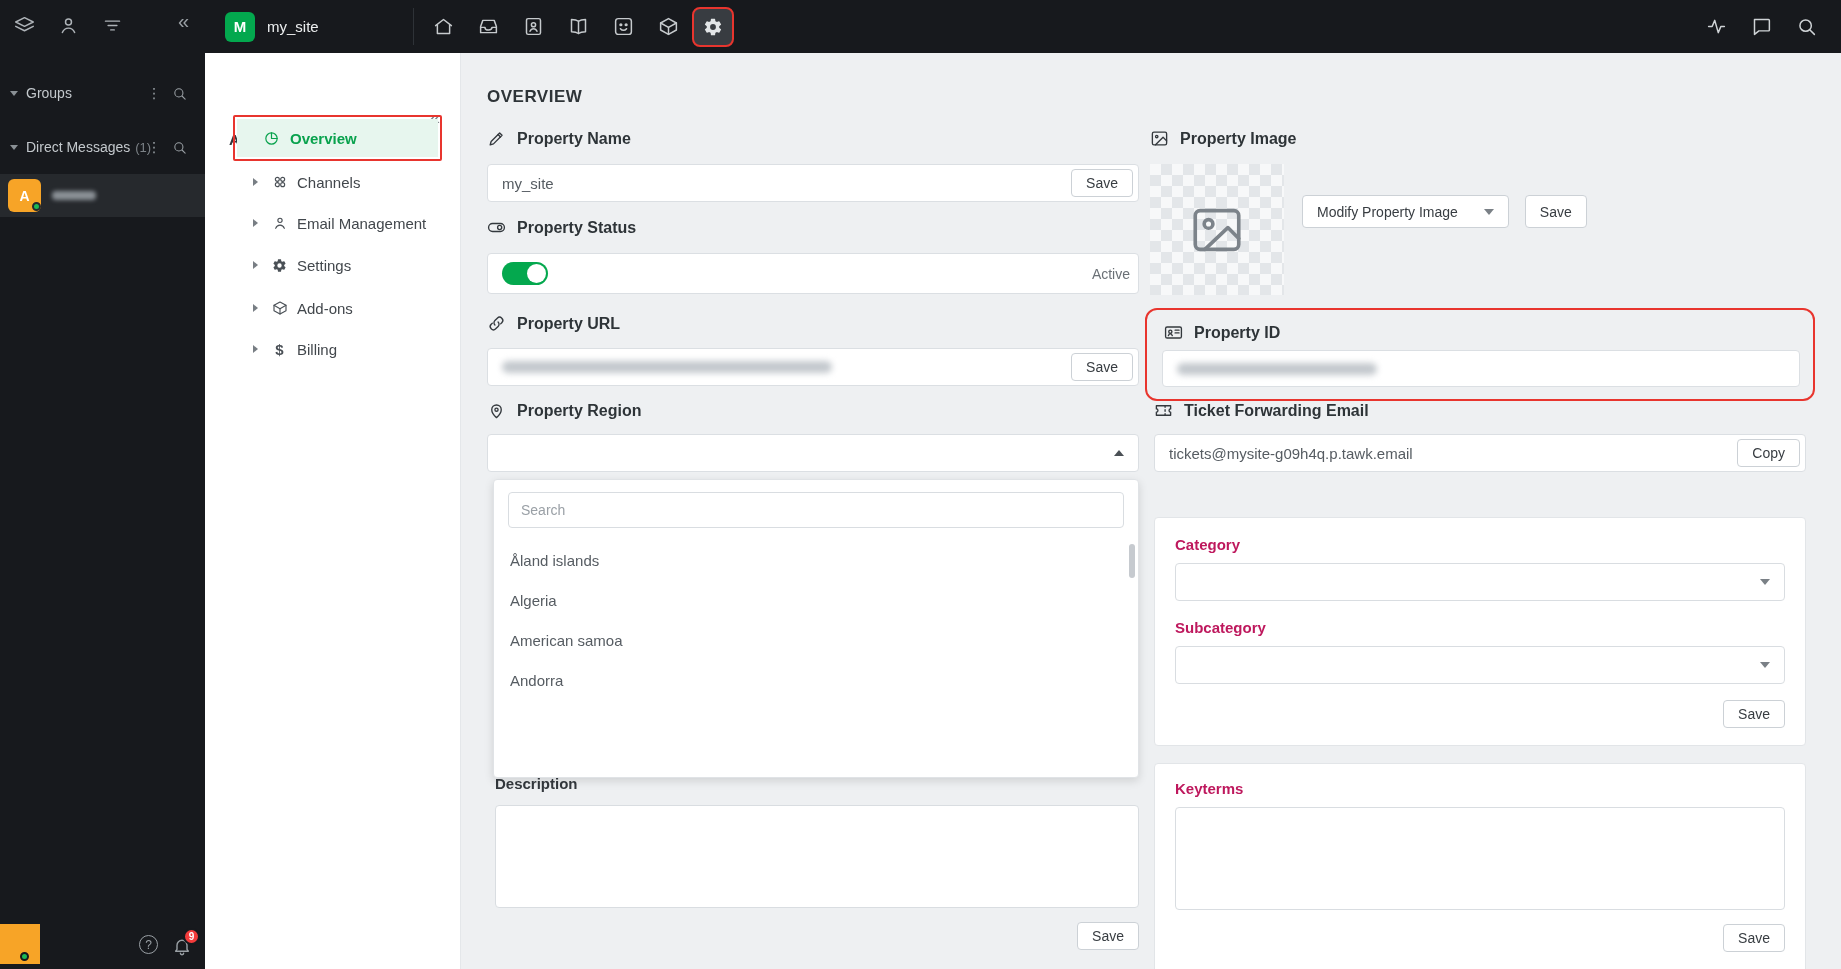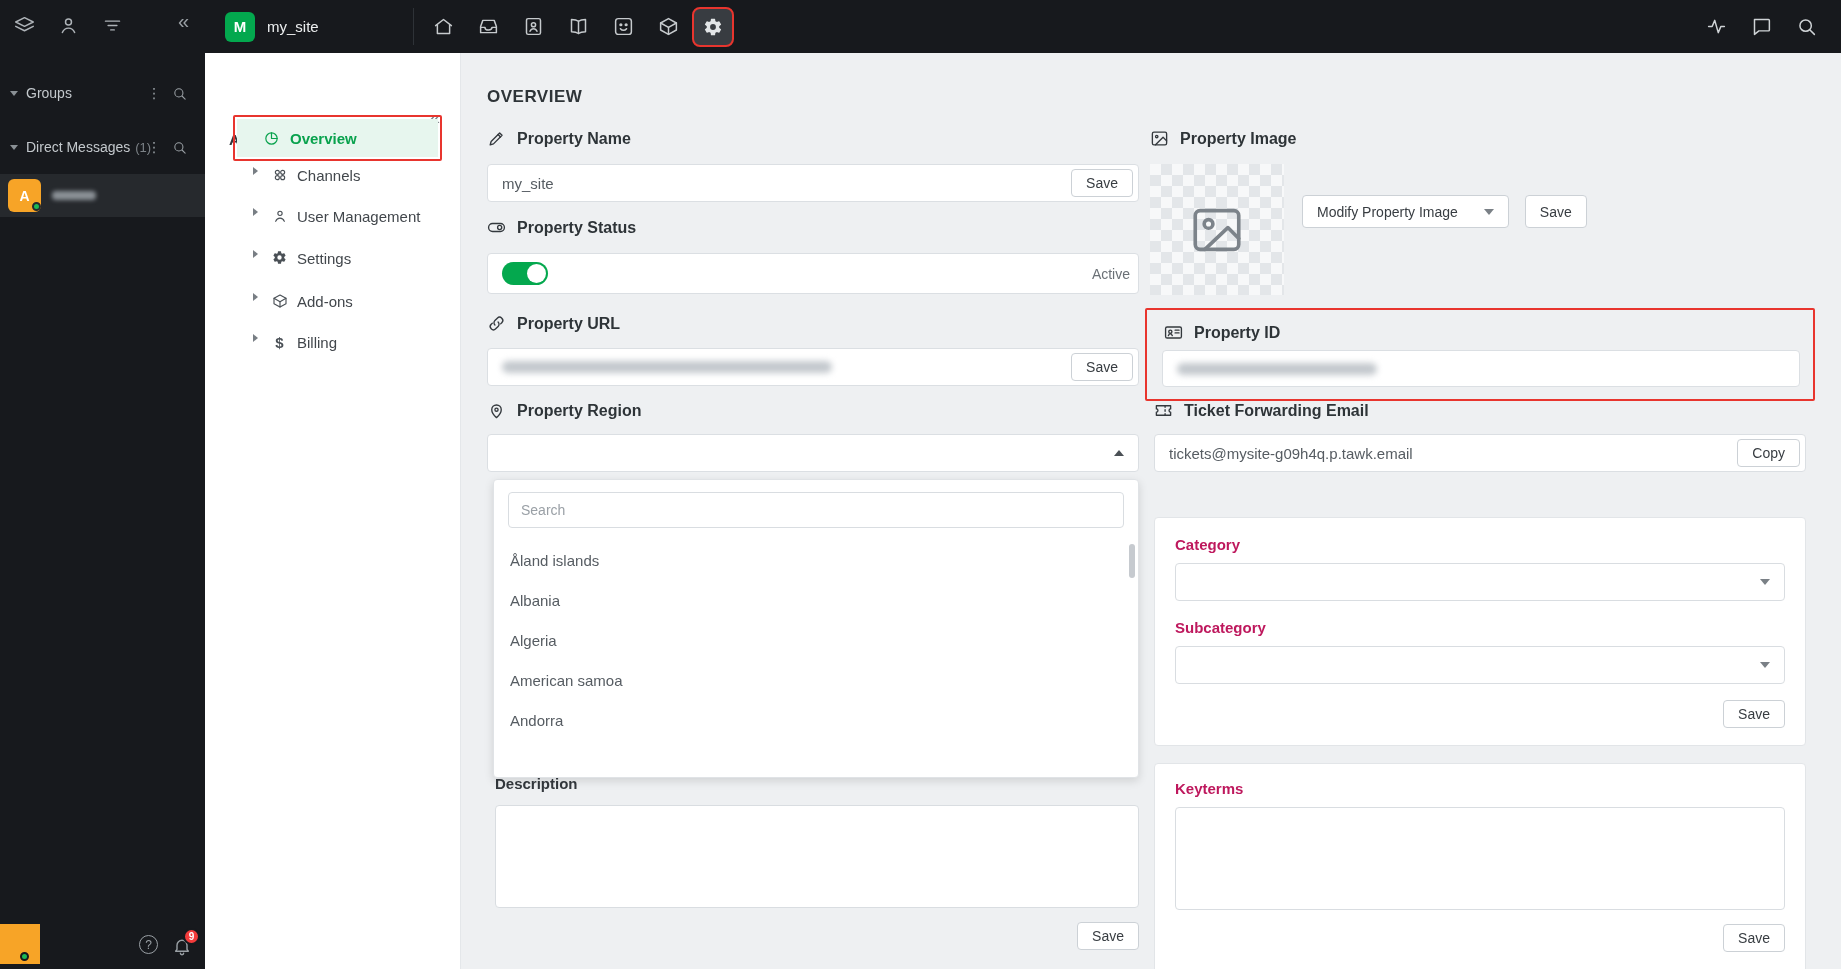--- a/index.html
+++ b/index.html
@@ -43,21 +43,21 @@
   .tb-right { position:absolute; right:24px; top:0; height:53px; display:flex; align-items:center; gap:24px; color:#cfd3d6; }
 
   
   .admin { position:absolute; left:205px; top:53px; width:256px; bottom:0; background:#fff; border-right:1px solid #e4e7ea; z-index:3; }
   .admin-head { position:absolute; left:24px; top:36px; right:20px; display:flex; align-items:center; justify-content:space-between; }
   .admin-title { font-size:15px; font-weight:700; color:#33383d;margin-top:42px; }
   .admin-collapse { font-size:18px; color:#7c8287; }
   .overview-box { position:absolute; left:28px; top:62px; width:209px; height:46px; border:2px solid #e8352e; border-radius:2px; }
   .overview-row { position:absolute; inset:2px; background:#e7f6ee; display:flex; align-items:center; gap:10px; padding-left:26px; color:#09a24d; }
   .overview-row .lbl { font-size:15px; font-weight:600; }
-  .admin-item { position:absolute; left:0; width:256px; height:30px; display:flex; align-items:flex-start; color:#42474c; }
+  .admin-item { position:absolute; left:0; width:256px; height:30px; display:flex; align-items:center; color:#42474c; }
   .tri-right { width:0; height:0; border-top:4px solid transparent; border-bottom:4px solid transparent; border-left:5px solid #787e84; margin-left:48px; }
   .admin-item .aicon { margin-left:13px; color:#4a5056; width:17px; display:flex; justify-content:center; }
   .admin-item .lbl { font-size:15px; margin-left:9px; }
   .dollar { font-size:15px; font-weight:600; color:#4a5056; }
 
   
   .main { position:absolute; left:461px; top:53px; right:0; bottom:0; overflow:hidden; }
   .main-title { position:absolute; left:26px; top:34px; font-size:17px; font-weight:700; letter-spacing:.5px; color:#2e3438; }
   .colL { position:absolute; left:26px; top:0; width:652px; height:100%; }
   .colR { position:absolute; left:689px; top:0; width:661px; height:100%; }
@@ -85,21 +85,21 @@
   .checker { position:absolute; left:0; top:111px; width:134px; height:131px;
     background-color:#f7f8f9;
     background-image:
       linear-gradient(45deg,#e3e6e9 25%,transparent 25%,transparent 75%,#e3e6e9 75%),
       linear-gradient(45deg,#e3e6e9 25%,transparent 25%,transparent 75%,#e3e6e9 75%);
     background-size:22px 22px; background-position:0 0,11px 11px;
     display:flex; align-items:center; justify-content:center; color:#7c838a; }
   .hint { position:absolute; left:152px; top:112px; width:480px; font-size:14.5px; color:#3a4045; }
   .imgbtns { position:absolute; left:152px; top:142px; display:flex; gap:16px; align-items:center; }
   .modbtn { gap:26px; }
-  .idredbox { position:absolute; left:-5px; right:-4px; top:255px; height:93px; border:2px solid #e8352e; border-radius:2px; }
+  .idredbox { position:absolute; left:-5px; right:-4px; top:255px; height:93px; border:2px solid #e8352e; border-radius:12px; }
   .card { position:absolute; background:#fff; border:1px solid #e2e5e8; border-radius:4px; }
   .selrow { height:38px; border:1px solid #d9dde1; border-radius:4px; display:flex; align-items:center; justify-content:flex-end; padding:0 14px; background:#fff; }
   .cardlabel { font-size:15px; font-weight:600; color:#be185d; }
 </style>
 </head>
 <body>
 
 <div class="rail">
   <div class="rail-top">
     <span class="ricon" style="left:14px">
@@ -270,21 +270,21 @@
   </div>
 
   <div class="admin-item" style="top:155px">
     <span class="tri-right"></span>
     <span class="aicon">
       <svg class="ic" width="16" height="16" viewBox="0 0 24 24">
           <circle cx="12" cy="8" r="3.2"></circle>
           <path d="M5.5 20c1.2-3.2 3.5-4.8 6.5-4.8s5.3 1.6 6.5 4.8"></path>
         </svg>
     </span>
-    <span class="lbl">User Management</span>
+    <span class="lbl">Email Management</span>
   </div>
 
   <div class="admin-item" style="top:197px">
     <span class="tri-right"></span>
     <span class="aicon">
       <svg class="ic-fill" width="15" height="15" viewBox="0 0 24 24">
           <path d="M19.43 12.98c.04-.32.07-.64.07-.98s-.03-.66-.07-.98l2.11-1.65a.5.5 0 0 0 .12-.64l-2-3.46a.5.5 0 0 0-.61-.22l-2.49 1a7 7 0 0 0-1.69-.98l-.38-2.65A.49.49 0 0 0 14 2h-4a.49.49 0 0 0-.49.42l-.38 2.65c-.61.25-1.17.59-1.69.98l-2.49-1a.5.5 0 0 0-.61.22l-2 3.46a.5.5 0 0 0 .12.64l2.11 1.65c-.04.32-.07.65-.07.98s.03.66.07.98l-2.11 1.65a.5.5 0 0 0-.12.64l2 3.46c.14.24.42.34.61.22l2.49-1c.52.39 1.08.73 1.69.98l.38 2.65c.04.24.24.42.49.42h4c.25 0 .46-.18.49-.42l.38-2.65a7 7 0 0 0 1.69-.98l2.49 1c.23.09.5 0 .61-.22l2-3.46a.5.5 0 0 0-.12-.64l-2.11-1.65zM12 15.5a3.5 3.5 0 1 1 0-7 3.5 3.5 0 0 1 0 7z"></path>
         </svg>
     </span>
     <span class="lbl">Settings</span>
@@ -360,21 +360,20 @@
     </div>
     <div class="inputrow" style="top:381px; padding-right:14px;">
       <span style="flex:1"></span>
       <span class="chev-up"></span>
     </div>
 
     <div class="dropdown">
       <input class="dd-search" placeholder="Search" style="">
       <div class="dd-options">
         <div class="dd-opt">Åland islands</div>
-        <div class="dd-opt">Albania</div>
         <div class="dd-opt">Algeria</div>
         <div class="dd-opt">American samoa</div>
         <div class="dd-opt">Andorra</div>
       </div>
       <span class="dd-thumb"></span>
     </div>
 
     <div class="plainlabel" style="top:722px">Description</div>
     <textarea class="bigtextarea" style="top: 752px;"></textarea>
     <div class="saverow" style="top:869px">

